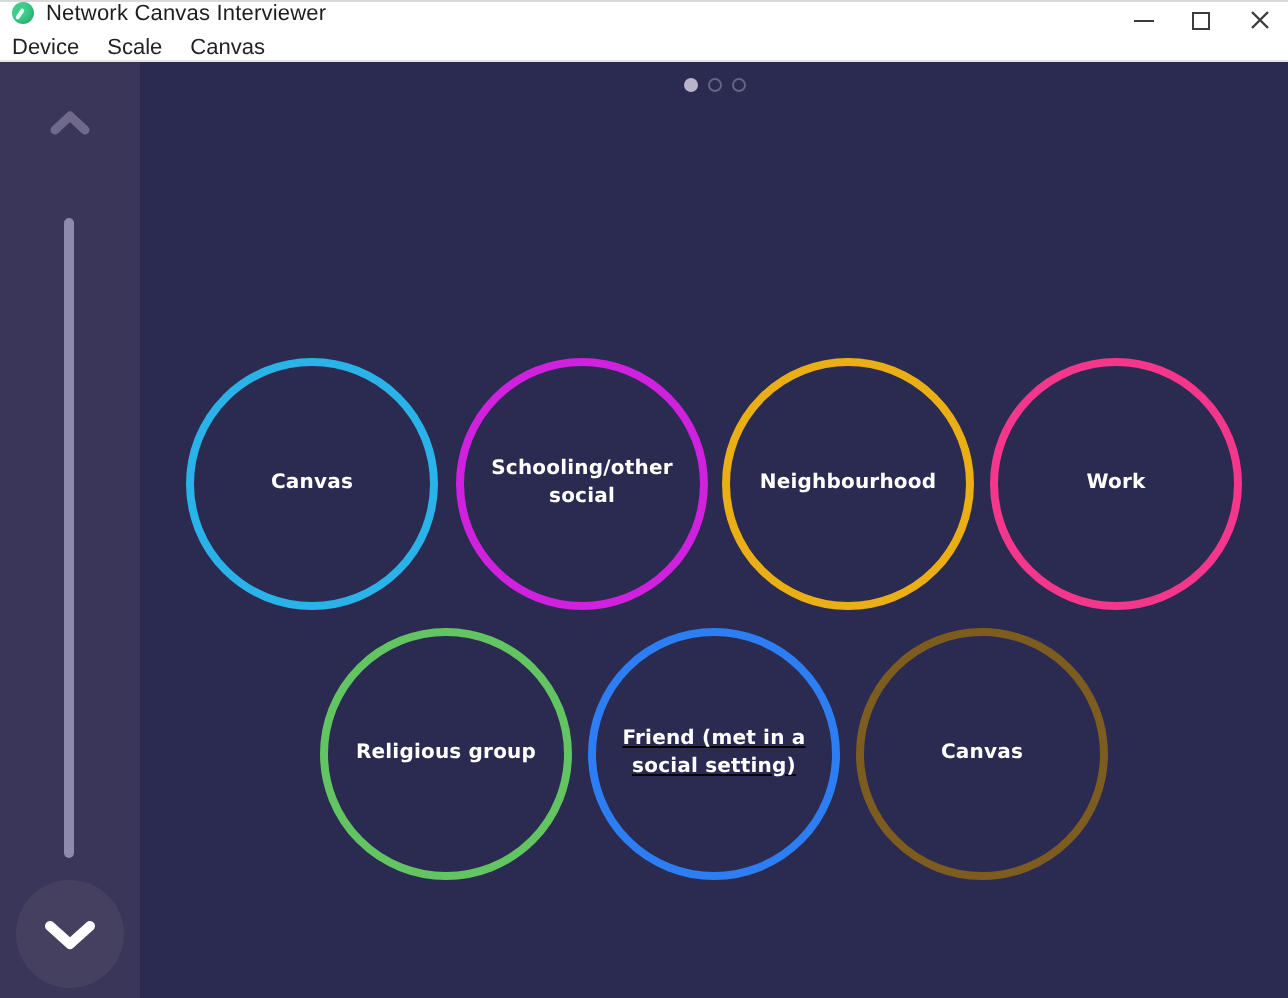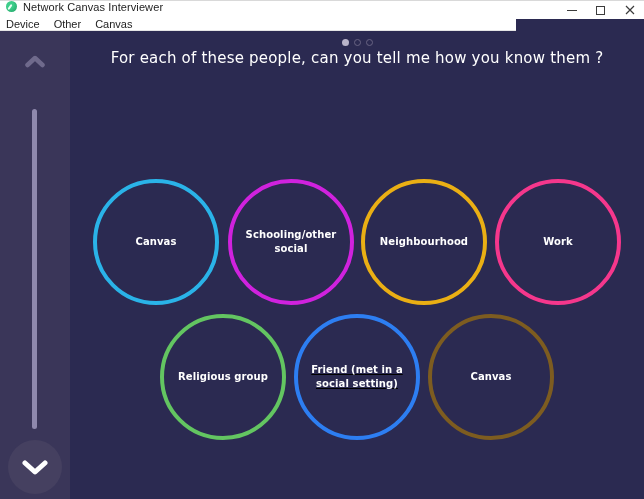--- a/index.html
+++ b/index.html
@@ -33,21 +33,21 @@
   .title-text {
     margin-left: 6px; font-size: 11px; color: #1d1d1d; letter-spacing: 0.1px;
     white-space: nowrap;
   }
   .win-controls { margin-left: auto; display: flex; height: 100%; }
   .winbtn { width: 29px; height: 100%; display: flex; align-items: center; justify-content: center; }
   .glyph-min { width: 10px; height: 0; border-bottom: 1px solid #3c3c3c; }
   .glyph-max { width: 9px; height: 9px; border: 1px solid #3c3c3c; background: transparent; }
 
   .menubar {
-    position: absolute; left: 0; top: 19px; width: 516px; height: 12px;
+    position: absolute; left: 0; top: 19px; width: 644px; height: 12px;
     background: #ffffff;
     border-bottom: 1px solid #e4e4e4;
     display: flex; align-items: center; gap: 14px;
     padding-left: 6px;
     font-size: 11px; color: #222222;
     line-height: 11px;
   }
   .menu-item { white-space: nowrap; }
 
   
@@ -123,21 +123,21 @@
     <div class="winbtn">
       <svg width="10" height="10" viewBox="0 0 10 10">
         <path d="M1 1 L9 9 M9 1 L1 9" stroke="#3c3c3c" stroke-width="1.2" fill="none"></path>
       </svg>
     </div>
   </div>
 </div>
 
 <div class="menubar">
   <span class="menu-item">Device</span>
-  <span class="menu-item">Other</span>
+  <span class="menu-item">Scale</span>
   <span class="menu-item">Canvas</span>
 </div>
 
 <div class="app">
 
   <div class="sidebar">
     <svg class="nav-up" viewBox="0 0 20 13">
       <polyline points="2.5,10 10,3 17.5,10" fill="none" stroke="#6f6a8c" stroke-width="4.5" stroke-linecap="round" stroke-linejoin="round"></polyline>
     </svg>
     <div class="timeline-line"></div>
@@ -147,21 +147,20 @@
       </svg>
     </div>
   </div>
 
   <div class="stage">
     <div class="pagination">
         <span class="dot active"></span>
         <span class="dot inactive"></span>
         <span class="dot inactive"></span>
       </div>
-    <div class="prompt">For each of these people, can you tell me how you know them ?</div>
     <div>
         <div class="node" style="height: 126px; width: 126px; left: 23px; top: 148px; border-color: rgb(42, 179, 232);">
           <span class="node-label">Canvas</span>
         </div>
         <div class="node" style="height: 126px; width: 126px; left: 158px; top: 148px; border-color: rgb(208, 34, 222);">
           <span class="node-label">Schooling/other social</span>
         </div>
         <div class="node" style="height: 126px; width: 126px; left: 291px; top: 148px; border-color: rgb(234, 175, 20);">
           <span class="node-label">Neighbourhood</span>
         </div>

